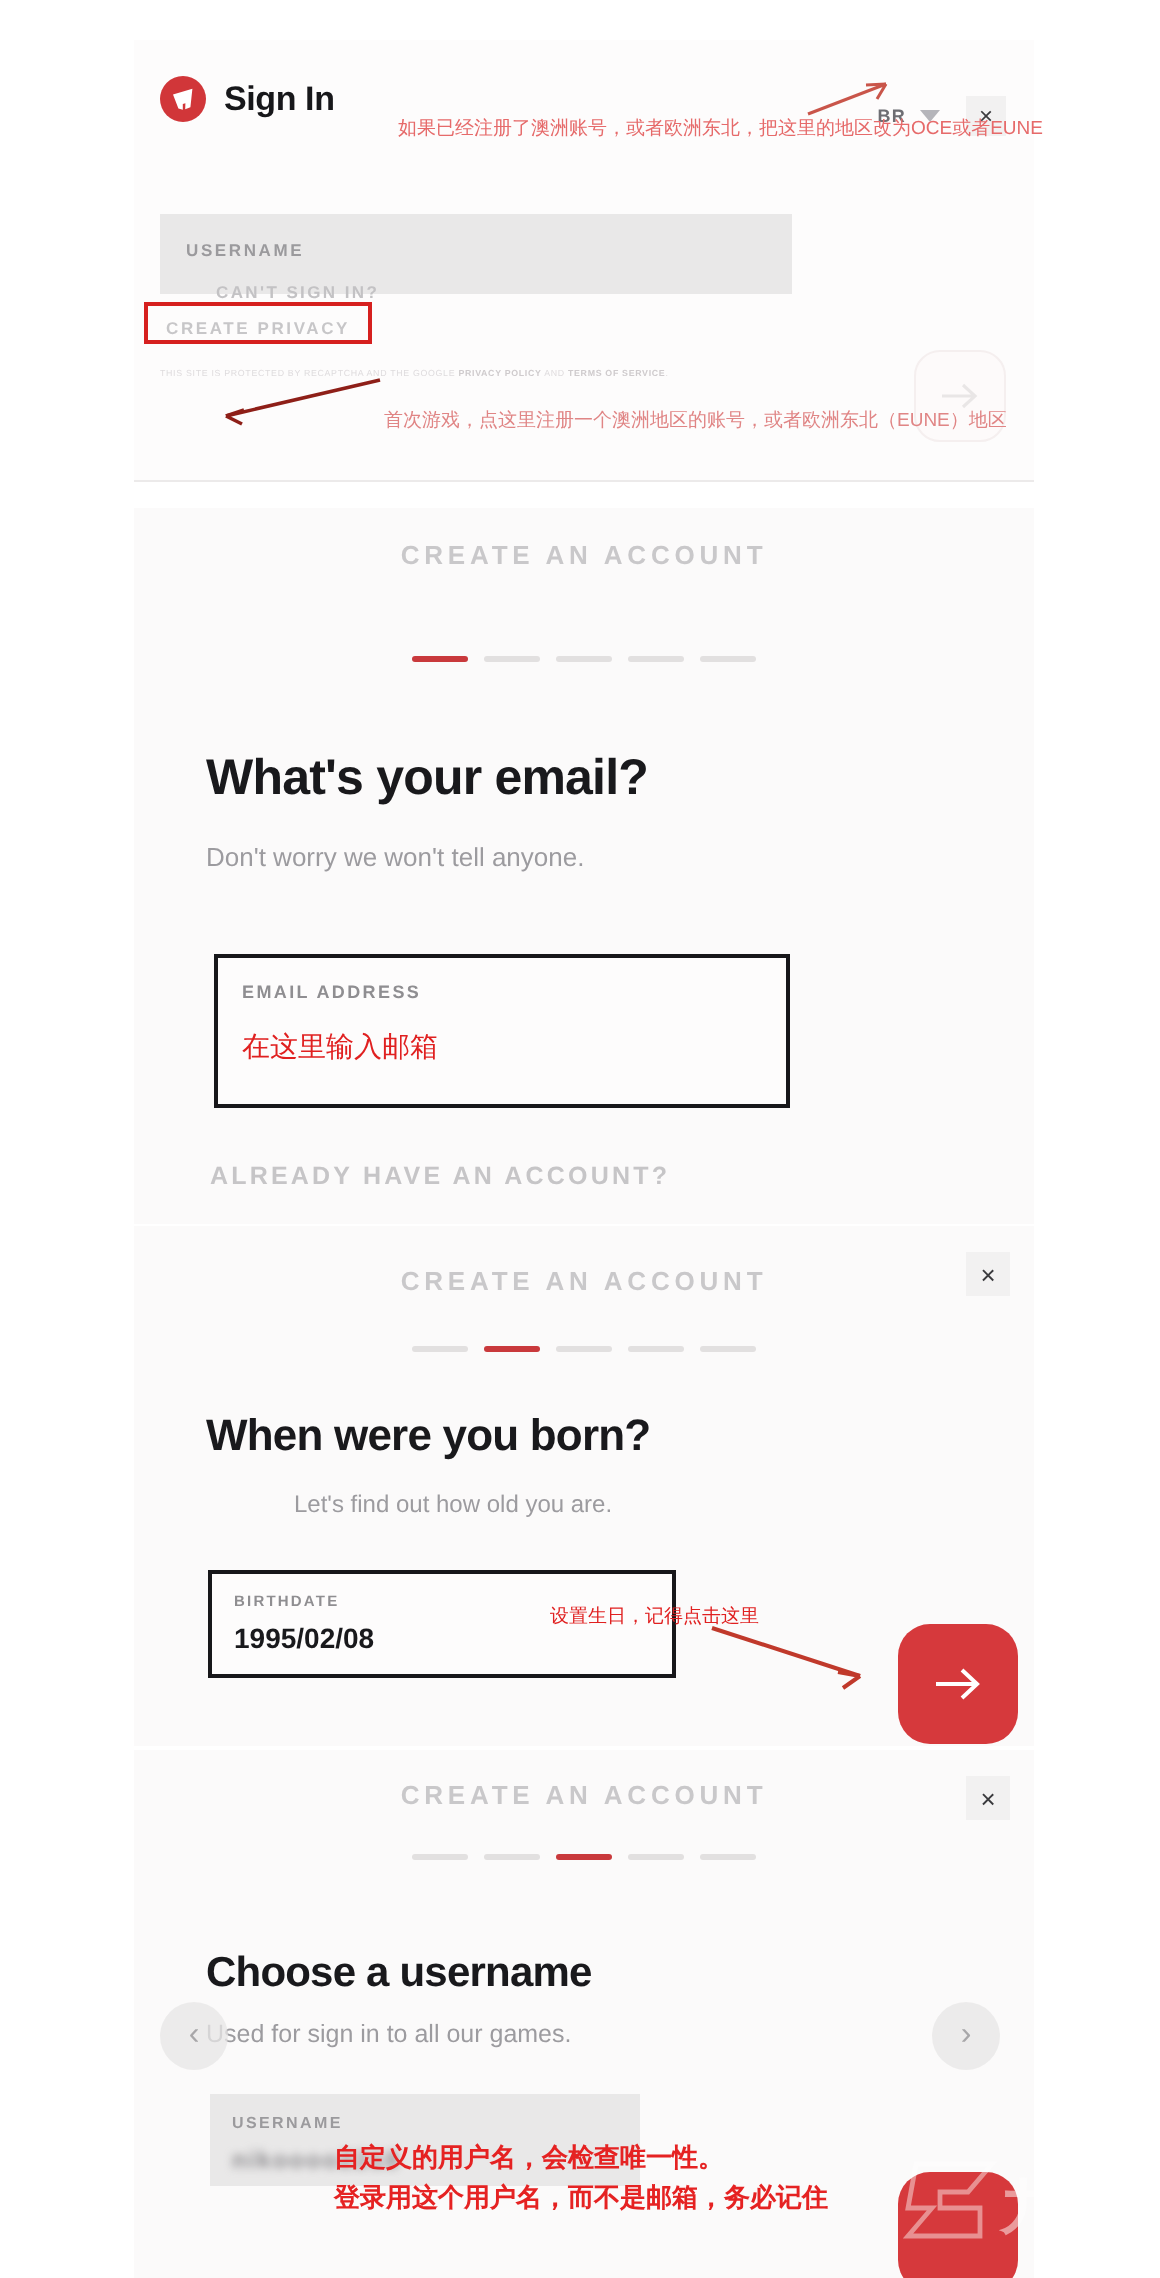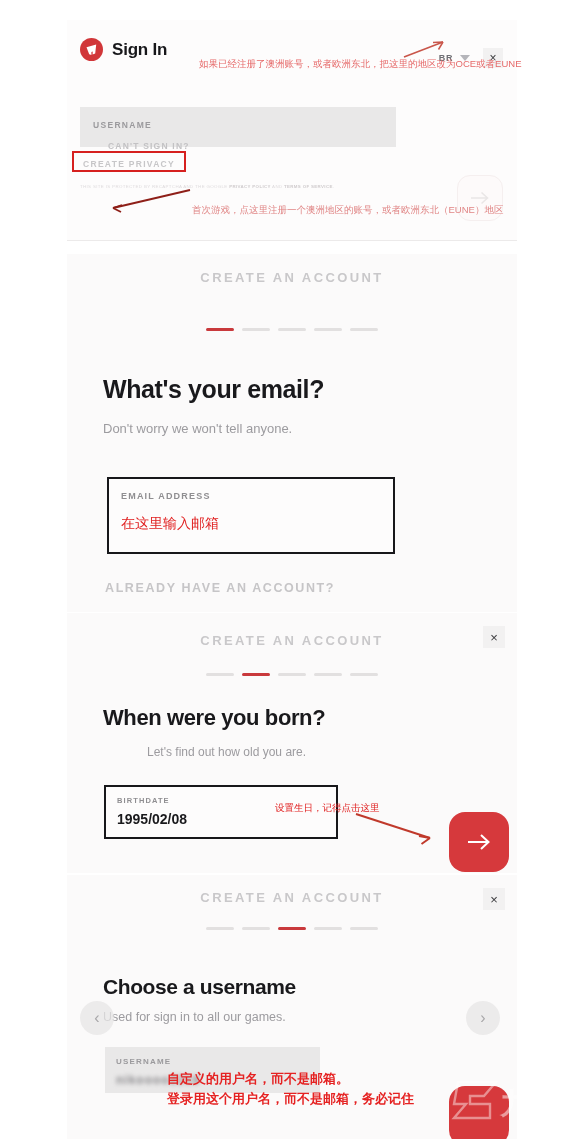--- a/index.html
+++ b/index.html
@@ -232,21 +232,21 @@
       <span class="blurred-value">nikoooo2218</span>
     </div>
   </div>
 
   <div class="cta-arrow-bottom"></div>
 
   <div class="carousel-arrow" id="carousel-prev">‹</div>
   <div class="carousel-arrow" id="carousel-next">›</div>
 
   <div class="annot-user">
-    <div>自定义的用户名，而不是邮箱。</div>
+    <div>自定义的用户名，会检查唯一性。</div>
     <div>登录用这个用户名，而不是邮箱，务必记住</div>
   </div>
 
   <div class="annot-red" id="annot-region">如果已经注册了澳洲账号，或者欧洲东北，把这里的地区改为OCE或者EUNE</div>
   <div class="annot-red" id="annot-create">首次游戏，点这里注册一个澳洲地区的账号，或者欧洲东北（EUNE）地区</div>
 
   <svg class="svg-overlay">
     <g stroke="#c0392b" stroke-width="1.6" fill="none" opacity=".85">
       <line x1="404" y1="57" x2="443" y2="42"></line>
       <path d="M443 42 L433 42.5 M443 42 L438.5 49.5" stroke-width="1.5"></path>

